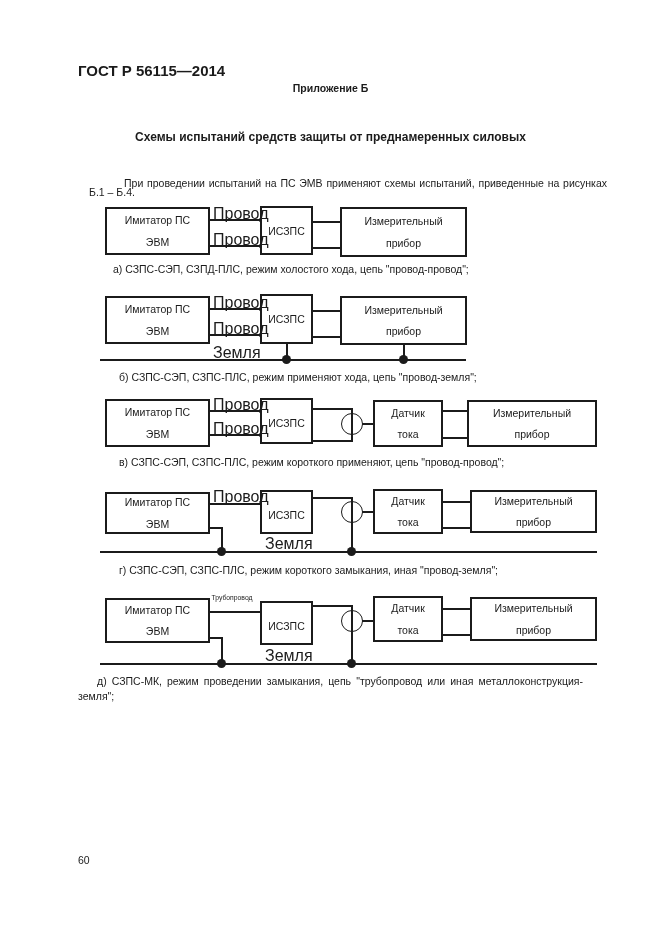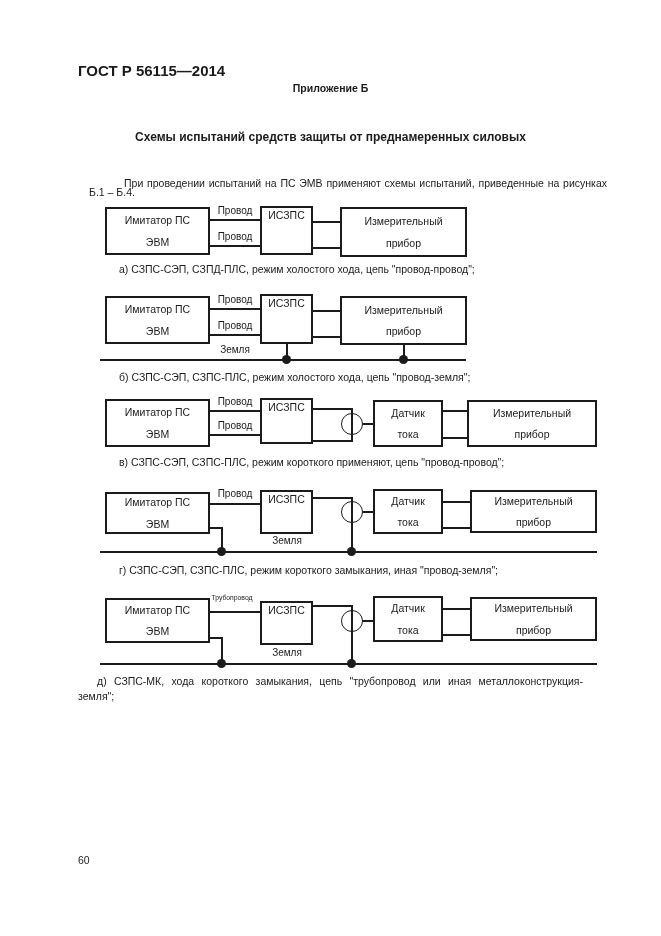--- a/index.html
+++ b/index.html
@@ -5,24 +5,24 @@
   html,body{margin:0;padding:0;background:#e8e8e8;}
   #page{position:relative;width:661px;height:936px;margin:0 auto;background:#ffffff;
         font-family:"Liberation Sans",sans-serif;color:#1b1b1b;overflow:hidden;}
   .abs{position:absolute;}
   .b{font-weight:bold;}
   .ctr{text-align:center;}
   .fig{position:absolute;left:0;top:0;width:661px;height:0;}
   .box{position:absolute;box-sizing:border-box;border:2.5px solid #1b1b1b;background:#fff;
        display:flex;flex-direction:column;align-items:center;justify-content:center;
        gap:11px;font-size:10.5px;line-height:1;}
-  .box.one{justify-content:flex-start;padding-top:2px;}
+  .box.one{justify-content:flex-start;padding-top:18px;}
   .hl{position:absolute;height:1.5px;background:#1b1b1b;}
   .vl{position:absolute;width:1.5px;background:#1b1b1b;}
-  .wl{position:absolute;font-size:10px;line-height:1;text-align:center;}
+  .wl{position:absolute;font-size:16px;line-height:1;text-align:center;}
   .wl.tiny{font-size:6.8px;}
   .dot{position:absolute;width:9px;height:9px;border-radius:50%;background:#1b1b1b;}
   .probe{position:absolute;box-sizing:border-box;width:22px;height:22px;border:1.7px solid #1b1b1b;
          border-radius:50%;background:transparent;}
   .cap{position:absolute;font-size:10.5px;line-height:1.3;white-space:nowrap;}
   .para{position:absolute;font-size:10.5px;line-height:1.3;}
   .just{text-align:justify;text-align-last:justify;white-space:normal;}
 </style>
 </head>
 <body>
@@ -46,21 +46,21 @@
     <div class="box" style="left:340px;top:207px;width:127px;height:50px;">
       <span>Измерительный</span>
       <span>прибор</span>
     </div>
     <div class="hl" style="left:210px;top:219px;width:50px;"></div>
     <div class="hl" style="left:210px;top:245px;width:50px;"></div>
     <div class="hl" style="left:313px;top:221px;width:27px;"></div>
     <div class="hl" style="left:313px;top:247px;width:27px;"></div>
     <div class="wl" style="left:213px;top:206px;width:44px;">Провод</div>
     <div class="wl" style="left:213px;top:232px;width:44px;">Провод</div>
-    <div class="cap" style="left:119px;top:263px;">а) СЗПС-СЭП, СЗПД-ПЛС, режим холостого хода, цепь "провод-провод";</div>
+    <div class="cap" style="left:113px;top:263px;">а) СЗПС-СЭП, СЗПД-ПЛС, режим холостого хода, цепь "провод-провод";</div>
   </div>
 
   <div class="fig">
     <div class="box" style="left:105px;top:296px;width:105px;height:48px;">
       <span>Имитатор ПС</span>
       <span>ЭВМ</span>
     </div>
     <div class="box one" style="left:260px;top:294px;width:53px;height:50px;">
       <span>ИСЗПС</span>
     </div>
@@ -73,21 +73,21 @@
     <div class="hl" style="left:313px;top:310px;width:27px;"></div>
     <div class="hl" style="left:313px;top:336px;width:27px;"></div>
     <div class="wl" style="left:213px;top:295px;width:44px;">Провод</div>
     <div class="wl" style="left:213px;top:321px;width:44px;">Провод</div>
     <div class="vl" style="left:286px;top:344px;height:16px;"></div>
     <div class="vl" style="left:403px;top:345px;height:15px;"></div>
     <div class="hl" style="left:100px;top:359px;width:366px;"></div>
     <div class="dot" style="left:282px;top:355px;"></div>
     <div class="dot" style="left:399px;top:355px;"></div>
     <div class="wl" style="left:213px;top:345px;width:44px;">Земля</div>
-    <div class="cap" style="left:119px;top:371px;">б) СЗПС-СЭП, СЗПС-ПЛС, режим холостого хода, цепь "провод-земля";</div>
+    <div class="cap" style="left:119px;top:371px;">б) СЗПС-СЭП, СЗПС-ПЛС, режим применяют хода, цепь "провод-земля";</div>
   </div>
 
   <div class="fig">
     <div class="box" style="left:105px;top:399px;width:105px;height:48px;">
       <span>Имитатор ПС</span>
       <span>ЭВМ</span>
     </div>
     <div class="box one" style="left:260px;top:398px;width:53px;height:46px;">
       <span>ИСЗПС</span>
     </div>
@@ -169,19 +169,19 @@
     <div class="dot" style="left:217px;top:659px;"></div>
     <div class="hl" style="left:313px;top:605px;width:39px;"></div>
     <div class="vl" style="left:351px;top:605px;height:59px;"></div>
     <div class="probe" style="left:341px;top:610px;"></div>
     <div class="hl" style="left:362px;top:620px;width:11px;"></div>
     <div class="dot" style="left:347px;top:659px;"></div>
     <div class="wl" style="left:265px;top:648px;width:44px;">Земля</div>
     <div class="hl" style="left:443px;top:608px;width:27px;"></div>
     <div class="hl" style="left:443px;top:634px;width:27px;"></div>
     <div class="hl" style="left:100px;top:663px;width:497px;"></div>
-    <div class="cap just" style="left:97px;top:675px;width:486px;">д) СЗПС-МК, хода короткого замыкания, цепь "трубопровод или иная металлоконструкция-</div>
+    <div class="cap just" style="left:97px;top:675px;width:486px;">д) СЗПС-МК, режим проведении замыкания, цепь "трубопровод или иная металлоконструкция-</div>
     <div class="cap" style="left:78px;top:690px;">земля";</div>
   </div>
 
   <div class="abs" style="left:78px;top:854px;font-size:10.5px;">60</div>
 
 </div>
 
 </body></html>

